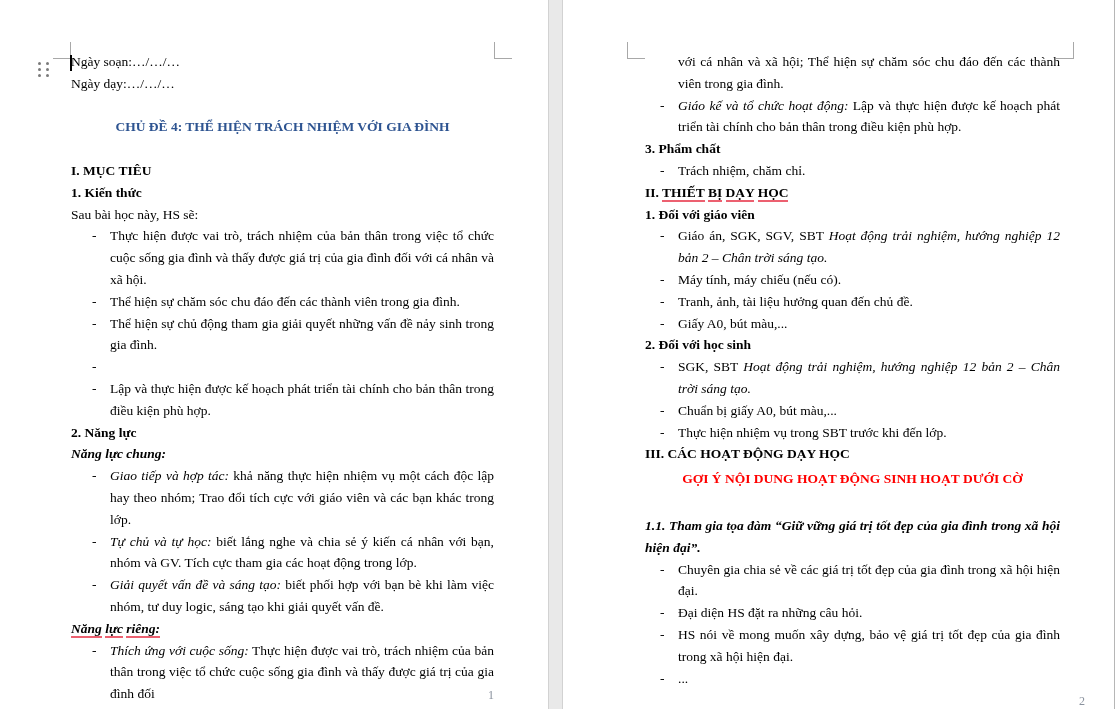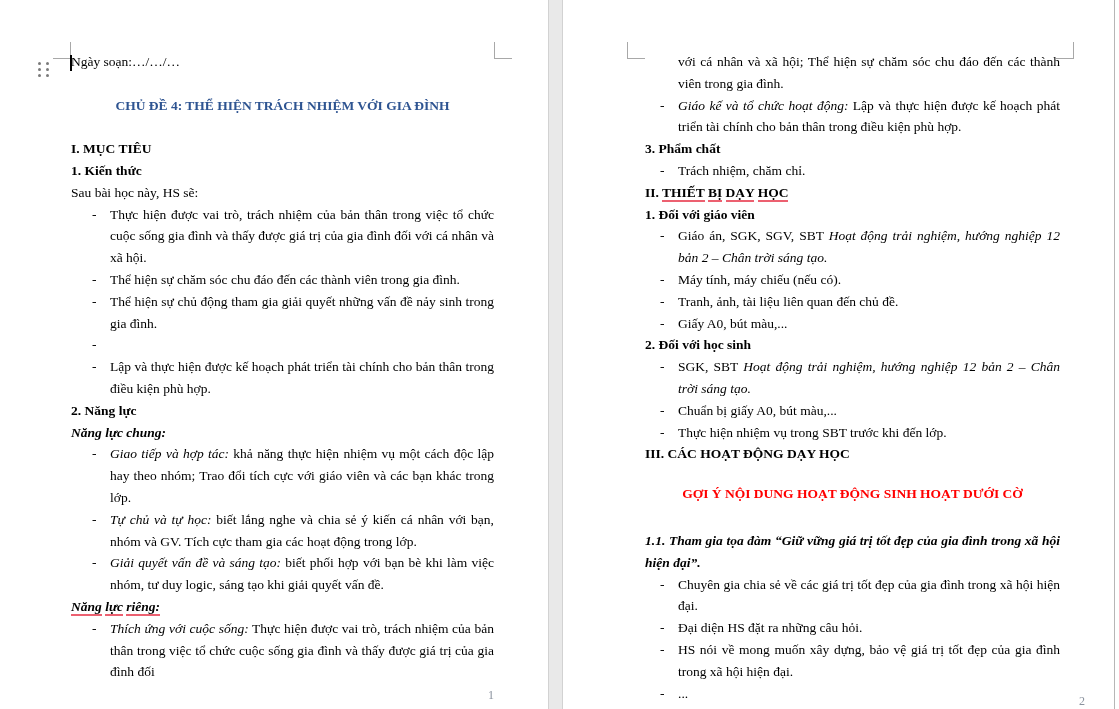--- a/index.html
+++ b/index.html
@@ -48,21 +48,21 @@
   .ta1 .li,.ta1 .cont{padding-left:39px;}
   .ta1 .li .dash{position:absolute;left:21px;}
   .ta2 .li,.ta2 .cont{padding-left:33px;}
   .ta2 .li .dash{position:absolute;left:15px;}
 
   .b{font-weight:bold;}
   .i{font-style:italic;}
   .u{border-bottom:2.2px solid var(--squig,#ec6070);padding-bottom:.5px;}
   .c-blue{color:var(--blue,#2e5491);font-family:Liberation Serif, serif;}
   .c-red{color:var(--red,#ff0000);}
-  .spaced{margin-top:18px;margin-bottom:25px;}
+  .spaced{margin-top:3px;margin-bottom:25px;}
 
   .page-num{position:absolute;font-size:12px;color:var(--pagenum,#8a929e);}
   .pn1{left:71px;width:423px;top:688px;text-align:right;}
   .pn2{left:645px;width:440px;top:694px;text-align:right;}
 </style>
 </head>
 <body>
 
 <div class="surface">
 
@@ -73,20 +73,21 @@
       <i></i>
         <i></i>
         <i></i>
         <i></i>
         <i></i>
         <i></i>
     </div>
     <div class="caret"></div>
     <div class="textarea ta1" id="ta1">
         <div class="blk p"><span>Ngày soạn:…/…/…</span></div>
+        <div class="blk p"><span>Ngày dạy:…/…/…</span></div>
         <div class="blk blank"></div>
         <div class="blk center"><span class="b c-blue">CHỦ ĐỀ 4: THỂ HIỆN TRÁCH NHIỆM VỚI GIA ĐÌNH</span></div>
         <div class="blk blank"></div>
         <div class="blk p"><span class="b">I. MỤC TIÊU</span></div>
         <div class="blk p"><span class="b">1. Kiến thức</span></div>
         <div class="blk p"><span>Sau bài học này, HS sẽ:</span></div>
         <div class="blk li"><span class="dash">-</span><span>Thực hiện được vai trò, trách nhiệm của bản thân trong việc tổ chức cuộc sống gia đình và thấy được giá trị của gia đình đối với cá nhân và xã hội.</span></div>
         <div class="blk li"><span class="dash">-</span><span>Thể hiện sự chăm sóc chu đáo đến các thành viên trong gia đình.</span></div>
         <div class="blk li"><span class="dash">-</span><span>Thể hiện sự chủ động tham gia giải quyết những vấn đề nảy sinh trong gia đình.</span></div>
         <div class="blk li"><span class="dash">-</span></div>
@@ -109,21 +110,21 @@
     <div class="crop p2tr arm-right"></div>
     <div class="textarea ta2" id="ta2">
         <div class="blk cont"><span>với cá nhân và xã hội; Thể hiện sự chăm sóc chu đáo đến các thành viên trong gia đình.</span></div>
         <div class="blk li"><span class="dash">-</span><span class="i">Giáo kế và tổ chức hoạt động:</span><span> Lập và thực hiện được kế hoạch phát triển tài chính cho bản thân trong điều kiện phù hợp.</span></div>
         <div class="blk p"><span class="b">3. Phẩm chất</span></div>
         <div class="blk li"><span class="dash">-</span><span>Trách nhiệm, chăm chỉ.</span></div>
         <div class="blk p"><span class="b">II. </span><span class="b u">THIẾT</span><span class="b"> </span><span class="b u">BỊ</span><span class="b"> </span><span class="b u">DẠY</span><span class="b"> </span><span class="b u">HỌC</span></div>
         <div class="blk p"><span class="b">1. Đối với giáo viên</span></div>
         <div class="blk li"><span class="dash">-</span><span>Giáo án, SGK, SGV, SBT </span><span class="i">Hoạt động trải nghiệm, hướng nghiệp 12 bản 2 – Chân trời sáng tạo.</span></div>
         <div class="blk li"><span class="dash">-</span><span>Máy tính, máy chiếu (nếu có).</span></div>
-        <div class="blk li"><span class="dash">-</span><span>Tranh, ảnh, tài liệu liên quan đến chủ đề.</span></div>
+        <div class="blk li"><span class="dash">-</span><span>Tranh, ảnh, tài liệu hưởng quan đến chủ đề.</span></div>
         <div class="blk li"><span class="dash">-</span><span>Giấy A0, bút màu,...</span></div>
         <div class="blk p"><span class="b">2. Đối với học sinh</span></div>
         <div class="blk li"><span class="dash">-</span><span>SGK, SBT </span><span class="i">Hoạt động trải nghiệm, hướng nghiệp 12 bản 2 – Chân trời sáng tạo.</span></div>
         <div class="blk li"><span class="dash">-</span><span>Chuẩn bị giấy A0, bút màu,...</span></div>
         <div class="blk li"><span class="dash">-</span><span>Thực hiện nhiệm vụ trong SBT trước khi đến lớp.</span></div>
         <div class="blk p"><span class="b">III. CÁC HOẠT ĐỘNG DẠY HỌC</span></div>
         <div class="blk center spaced"><span class="b c-red">GỢI Ý NỘI DUNG HOẠT ĐỘNG SINH HOẠT DƯỚI CỜ</span></div>
         <div class="blk p"><span class="b i">1.1. Tham gia tọa đàm “Giữ vững giá trị tốt đẹp của gia đình trong xã hội hiện đại”.</span></div>
         <div class="blk li"><span class="dash">-</span><span>Chuyên gia chia sẻ về các giá trị tốt đẹp của gia đình trong xã hội hiện đại.</span></div>
         <div class="blk li"><span class="dash">-</span><span>Đại diện HS đặt ra những câu hỏi.</span></div>

